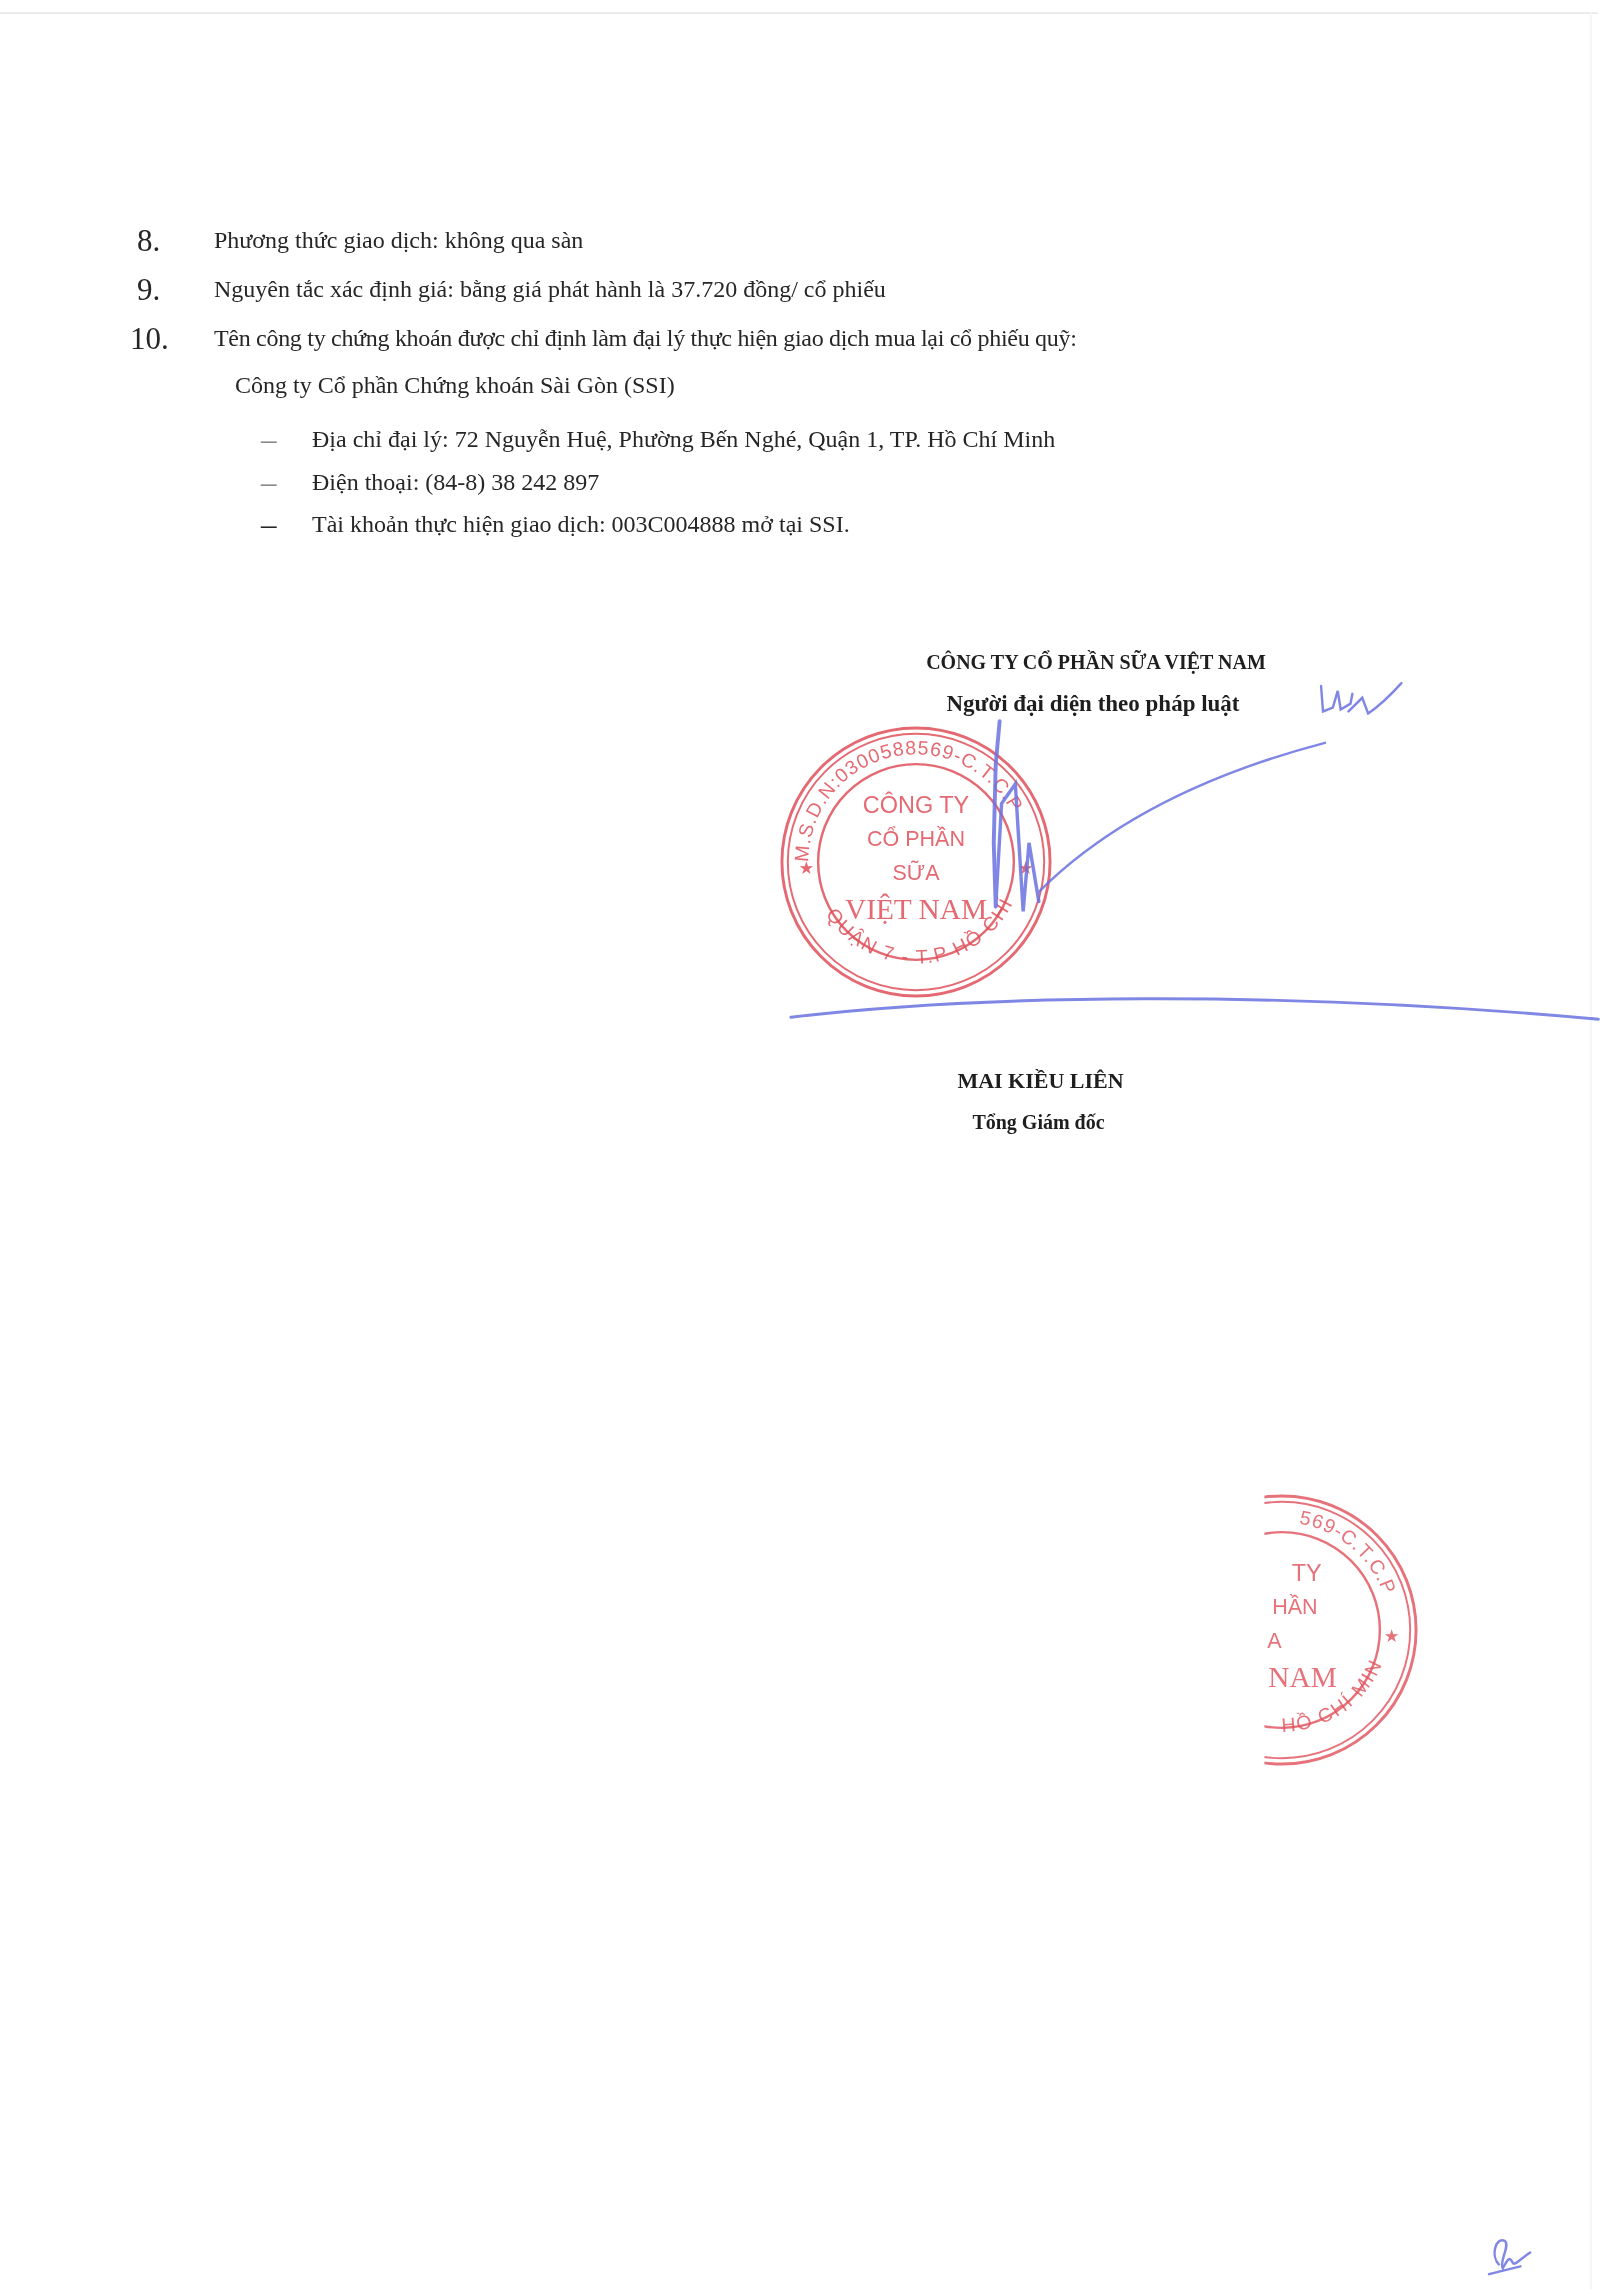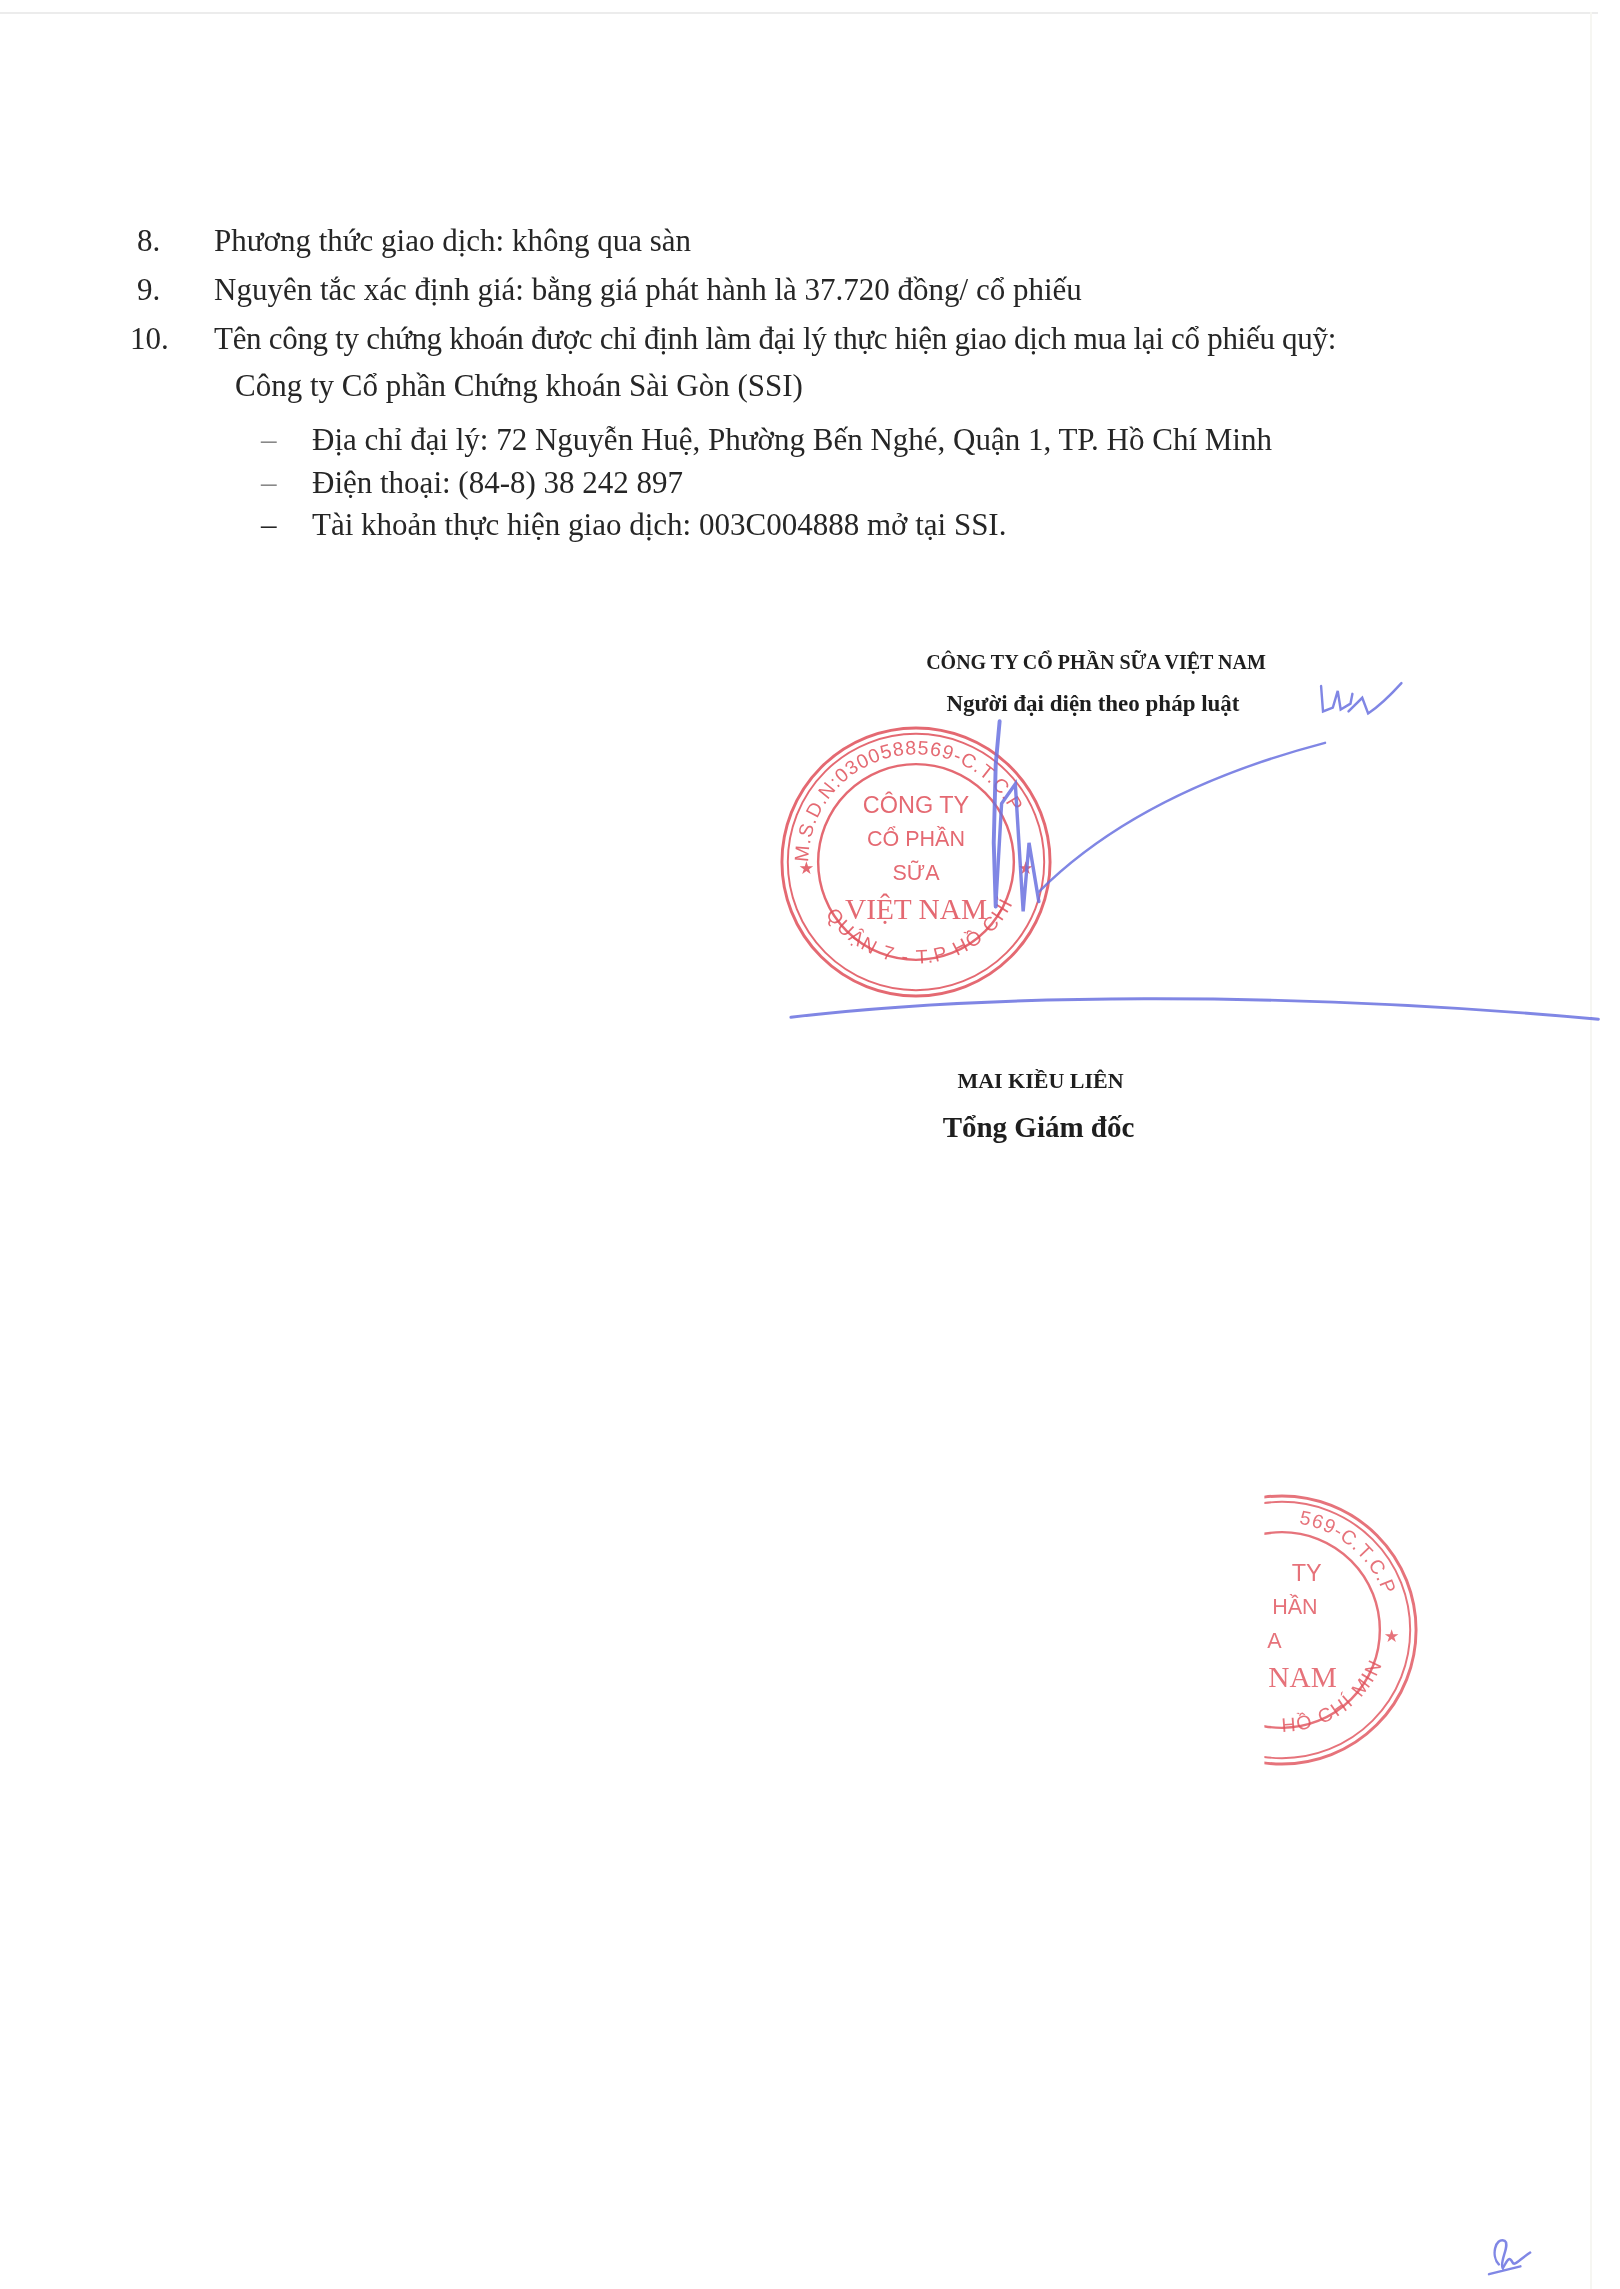--- a/index.html
+++ b/index.html
@@ -1,20 +1,20 @@
 <!DOCTYPE html>
 <html><head>
 <meta charset="utf-8">
 <style>
   html, body { margin:0; padding:0; background:#ffffff; }
   body { width:1620px; height:2290px; position:relative; overflow:hidden;
          font-family:"Liberation Serif", "DejaVu Serif", serif; color:#262626; }
   .top-rule { position:absolute; left:0; top:11.8px; width:1598px; height:2px; background:#ececec; }
   .right-edge { position:absolute; left:1590px; top:11.8px; width:2px; height:2278px; background:#f6f6f2; }
-  .line { position:absolute; font-size:31px; line-height:39px; white-space:nowrap; }
+  .line { position:absolute; font-size:24px; line-height:39px; white-space:nowrap; }
   .num { position:absolute; font-size:31px; line-height:39px; }
   .dash { position:absolute; font-size:31px; line-height:39px; }
   .sig { position:absolute; font-weight:bold; white-space:nowrap; text-align:center; color:#1e1e1e; }
   svg { position:absolute; overflow:visible; }
 </style>
 </head>
 <body>
 
 <div class="top-rule"></div>
 <div class="right-edge"></div>
@@ -72,21 +72,21 @@
   <g fill="none" stroke="#6a72e0" stroke-linecap="round" opacity="0.85">
     <path d="M1020 736 L1016 780 L1014 860 L1016 925" stroke-width="4"></path>
     <path d="M1016 925 L1022 820 L1036 800 L1044 930 L1050 860 L1060 920" stroke-width="3.5"></path>
     <path d="M1060 910 C1130 840, 1230 790, 1352 758" stroke-width="2.5"></path>
     <path d="M807 1038 C1000 1015, 1300 1010, 1631 1040" stroke-width="3"></path>
     <path d="M1348 700 L1350 726 L1360 722 L1365 705 L1368 724 L1378 718 L1380 708 M1376 726 L1390 712 L1396 728 C1405 722, 1420 708, 1430 697" stroke-width="2.5"></path>
   </g>
 </svg>
 
 <div class="sig" style="left:908px; top:1068px; width:265px; font-size:22px;">MAI KIỀU LIÊN</div>
-<div class="sig" style="left:921px; top:1111px; width:235px; font-size:29px;">Tổng Giám đốc</div>
+<div class="sig" style="left:921px; top:1111px; width:235px; font-size:20px;">Tổng Giám đốc</div>
 
 <svg style="left:1145px; top:1493px;" width="274" height="274" viewBox="0 0 280 280">
   <defs>
     <clipPath id="halfClip">
         <rect x="122" y="0" width="160" height="280"></rect>
       </clipPath>
     <path id="arcTop2" d="M 30 140 A 110 110 0 0 1 250 140"></path>
     <path id="arcBot2" d="M 38 175 A 110 110 0 0 0 242 175"></path>
   </defs>
   <g clip-path="url(#halfClip)">

